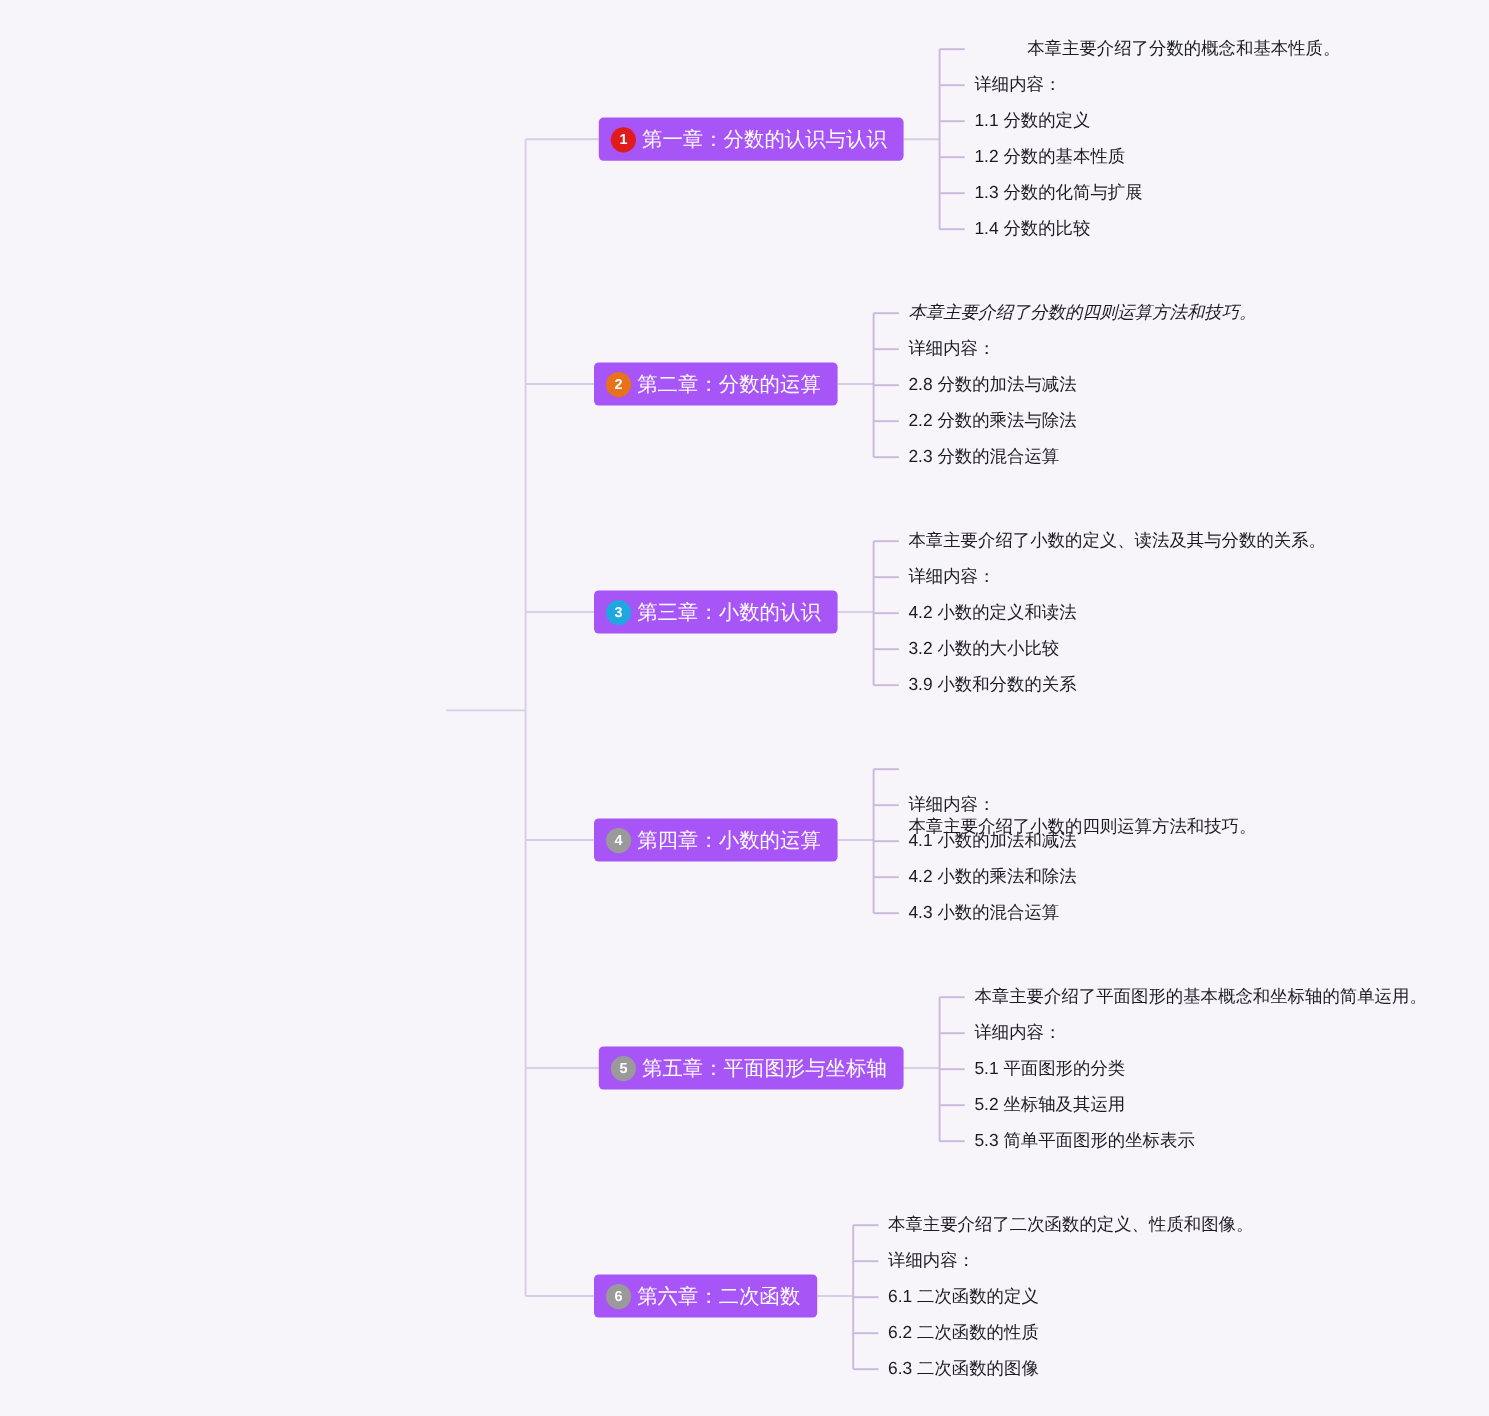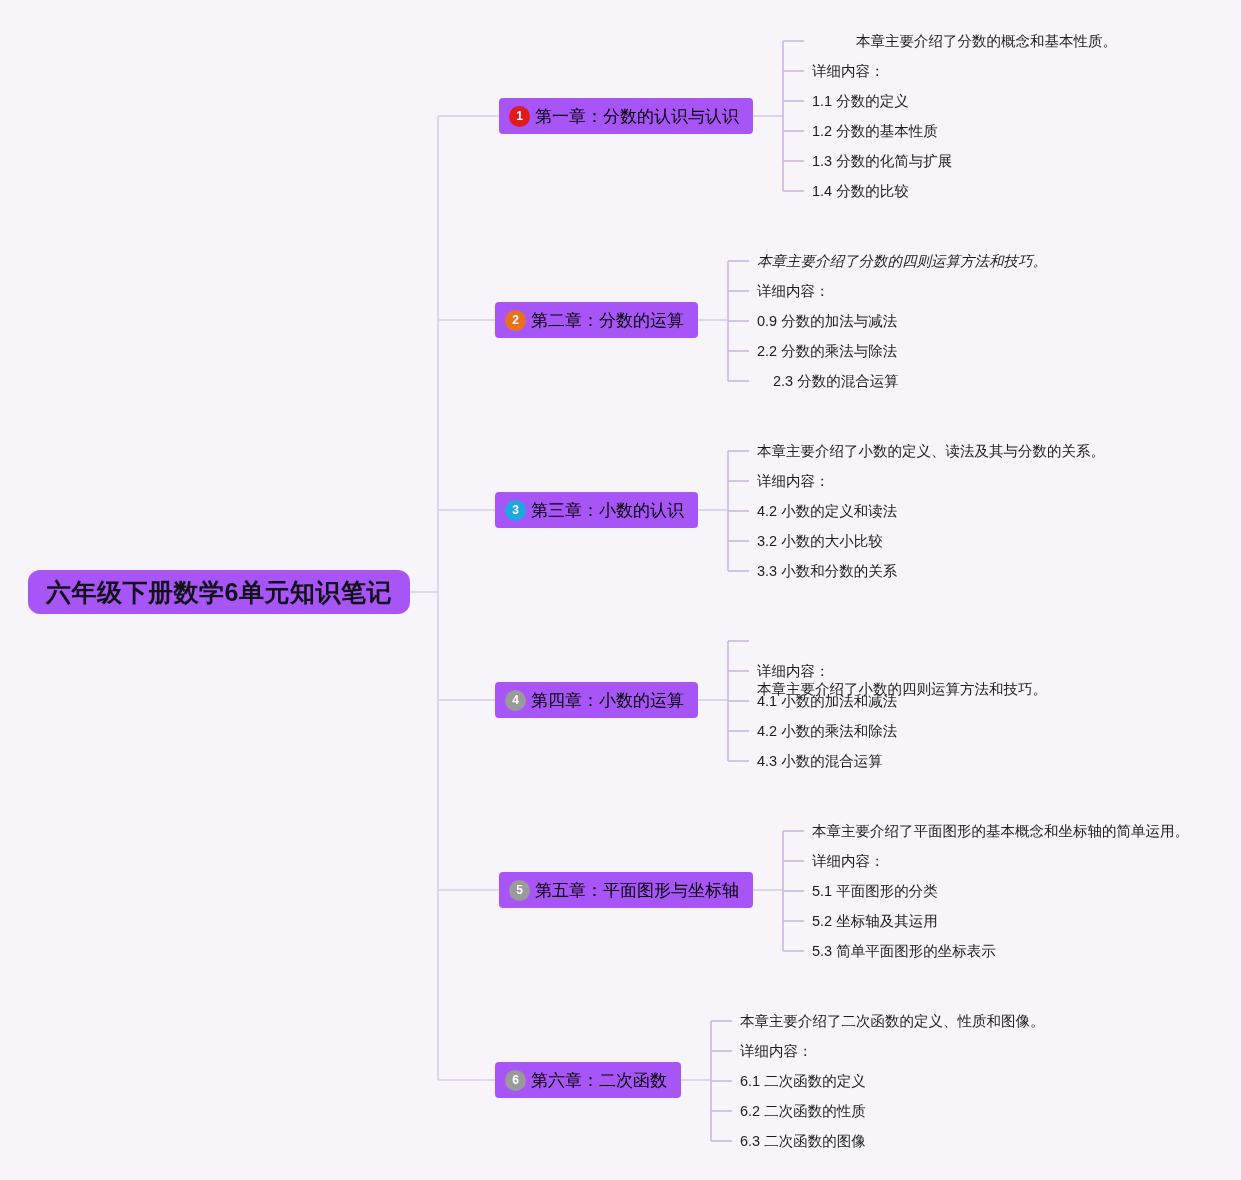--- a/index.html
+++ b/index.html
@@ -81,21 +81,21 @@
     align-items: center;
     justify-content: center;
     font-size: 12px;
     font-weight: bold;
     color: #ffffff;
     margin-right: 5px;
     flex: 0 0 auto;
   }
   .chapter-label {
     font-size: 17px;
-    color: #000000;
+    color: #ffffff;
     font-weight: 500;
   }
 
   
   .leaf-item {
     position: absolute;
     font-size: 14.5px;
     color: #1b1b22;
     white-space: nowrap;
     line-height: 1;
@@ -154,23 +154,20 @@
       <path d="M 438 1080 H 495" class="branch-line"></path>
       <path d="M 681 1080 H 711" class="chapter-stub"></path>
       <path d="M 711 1021 V 1141" class="leaf-spine"></path>
       <path d="M 711 1021 H 732" class="leaf-stub"></path>
       <path d="M 711 1051 H 732" class="leaf-stub"></path>
       <path d="M 711 1081 H 732" class="leaf-stub"></path>
       <path d="M 711 1111 H 732" class="leaf-stub"></path>
       <path d="M 711 1141 H 732" class="leaf-stub"></path>
     </svg>
 
-  <div id="root-node">
-    <span class="root-label">六年级下册数学6单元知识笔记</span>
-  </div>
 
   <div id="chapter-layer">
       <div class="chapter-node" style="right: 488px; top: 98px;">
         <span class="chapter-badge" style="background: rgb(224, 27, 27);">1</span>
         <span class="chapter-label">第一章：分数的认识与认识</span>
       </div>
       <div class="chapter-node" style="right: 543px; top: 302px;">
         <span class="chapter-badge" style="background: rgb(232, 114, 28);">2</span>
         <span class="chapter-label">第二章：分数的运算</span>
       </div>
@@ -193,28 +190,28 @@
     </div>
   <div id="leaf-layer">
       <div class="leaf-item summary" style="left: 856px; top: 34px;">本章主要介绍了分数的概念和基本性质。</div>
       <div class="leaf-item" style="left: 812px; top: 64px;">详细内容：</div>
       <div class="leaf-item" style="left: 812px; top: 94px;">1.1 分数的定义</div>
       <div class="leaf-item" style="left: 812px; top: 124px;">1.2 分数的基本性质</div>
       <div class="leaf-item" style="left: 812px; top: 154px;">1.3 分数的化简与扩展</div>
       <div class="leaf-item" style="left: 812px; top: 184px;">1.4 分数的比较</div>
       <div class="leaf-item summary" style="left: 757px; top: 254px; font-style: italic;">本章主要介绍了分数的四则运算方法和技巧。</div>
       <div class="leaf-item" style="left: 757px; top: 284px;">详细内容：</div>
-      <div class="leaf-item" style="left: 757px; top: 314px;">0.9 分数的加法与减法</div>
+      <div class="leaf-item" style="left: 757px; top: 314px;">2.8 分数的加法与减法</div>
       <div class="leaf-item" style="left: 757px; top: 344px;">2.2 分数的乘法与除法</div>
-      <div class="leaf-item" style="left: 757px; top: 374px; margin-left: 16px;">2.3 分数的混合运算</div>
+      <div class="leaf-item" style="left: 757px; top: 374px;">2.3 分数的混合运算</div>
       <div class="leaf-item summary" style="left: 757px; top: 444px;">本章主要介绍了小数的定义、读法及其与分数的关系。</div>
       <div class="leaf-item" style="left: 757px; top: 474px;">详细内容：</div>
       <div class="leaf-item" style="left: 757px; top: 504px;">4.2 小数的定义和读法</div>
       <div class="leaf-item" style="left: 757px; top: 534px;">3.2 小数的大小比较</div>
-      <div class="leaf-item" style="left: 757px; top: 564px;">3.3 小数和分数的关系</div>
+      <div class="leaf-item" style="left: 757px; top: 564px;">3.9 小数和分数的关系</div>
       <div class="leaf-item summary" style="left: 757px; top: 634px; margin-top: 48px;">本章主要介绍了小数的四则运算方法和技巧。</div>
       <div class="leaf-item" style="left: 757px; top: 664px;">详细内容：</div>
       <div class="leaf-item" style="left: 757px; top: 694px;">4.1 小数的加法和减法</div>
       <div class="leaf-item" style="left: 757px; top: 724px;">4.2 小数的乘法和除法</div>
       <div class="leaf-item" style="left: 757px; top: 754px;">4.3 小数的混合运算</div>
       <div class="leaf-item summary" style="left: 812px; top: 824px;">本章主要介绍了平面图形的基本概念和坐标轴的简单运用。</div>
       <div class="leaf-item" style="left: 812px; top: 854px;">详细内容：</div>
       <div class="leaf-item" style="left: 812px; top: 884px;">5.1 平面图形的分类</div>
       <div class="leaf-item" style="left: 812px; top: 914px;">5.2 坐标轴及其运用</div>
       <div class="leaf-item" style="left: 812px; top: 944px;">5.3 简单平面图形的坐标表示</div>

